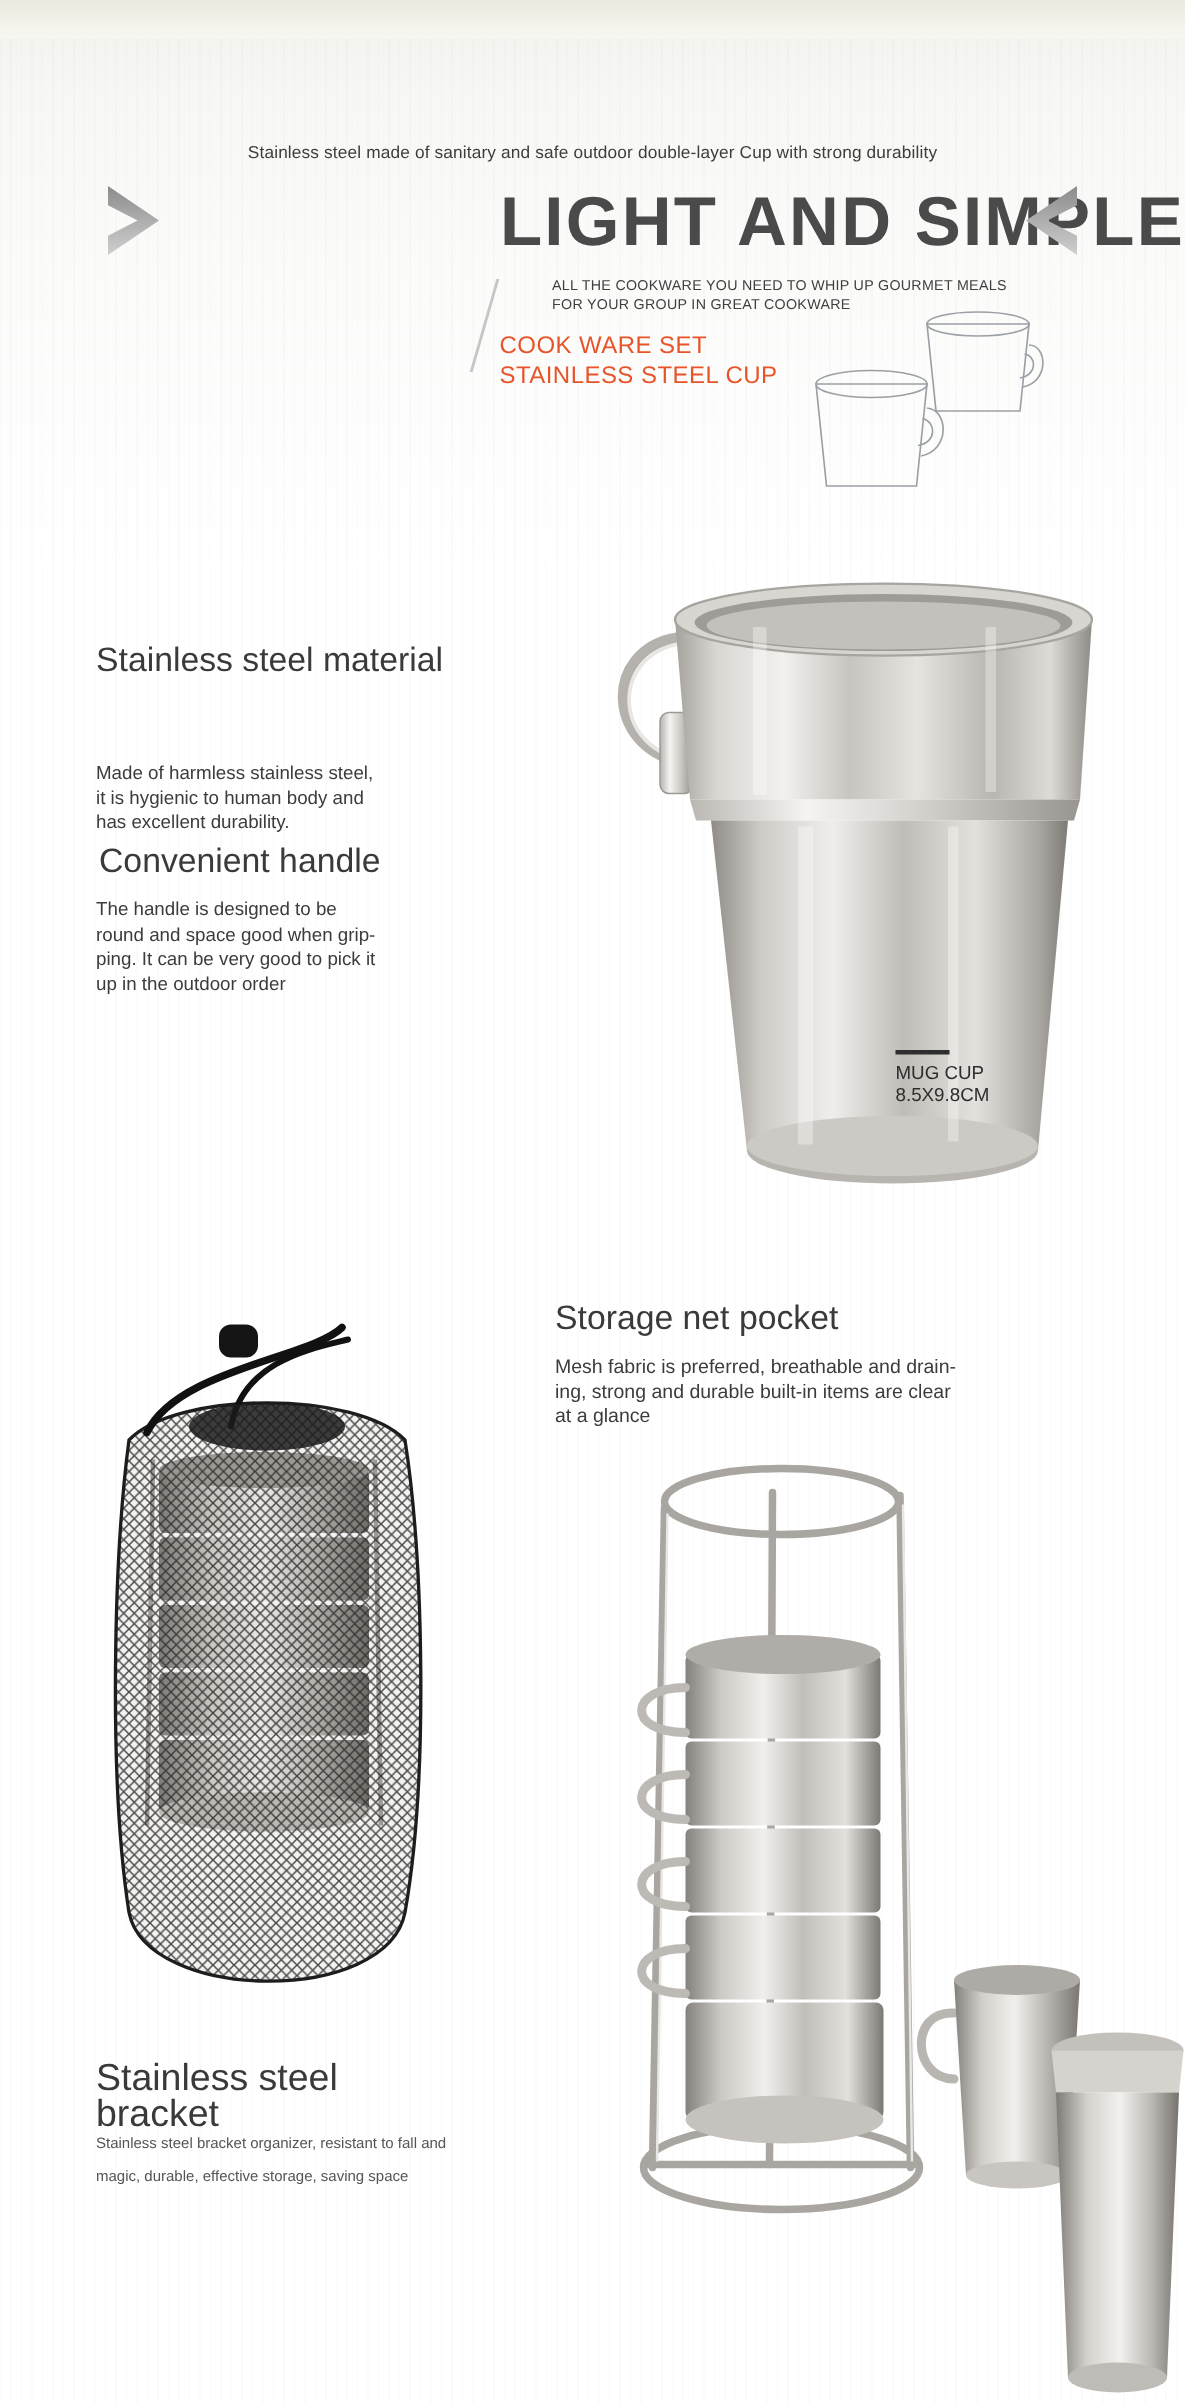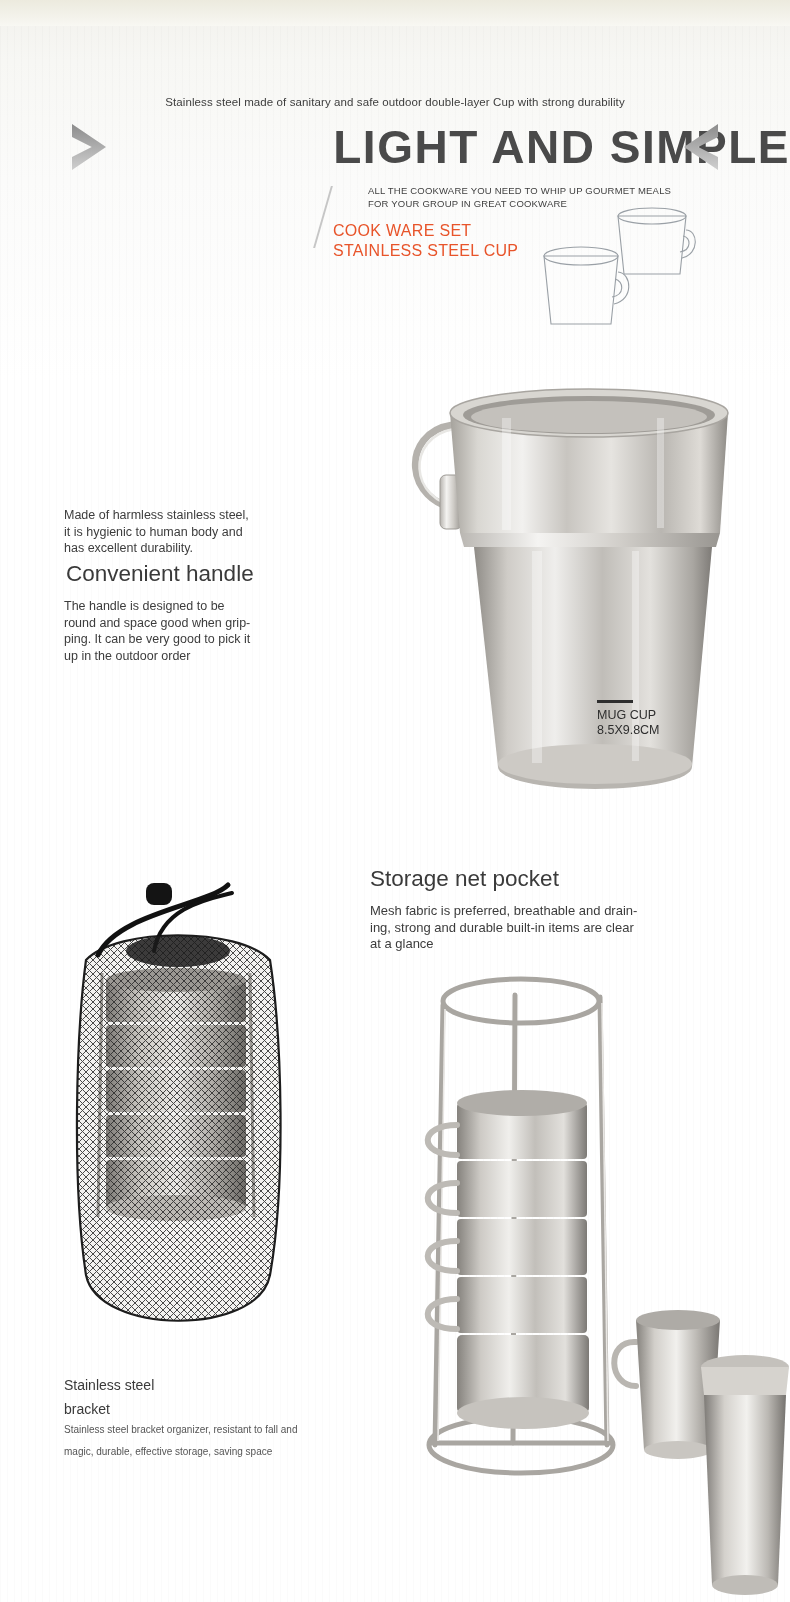--- a/index.html
+++ b/index.html
@@ -166,21 +166,21 @@
     left: 370px; top: 903px;
     width: 310px;
     font-size: 13px;
     line-height: 16.5px;
     color: #3c3c3c;
   }
   .s2-h2 {
     position: absolute;
     left: 64px; top: 1373px;
     width: 300px;
-    font-size: 14px;
+    font-size: 25px;
     line-height: 24px;
     color: #3a3a3a;
   }
   .s2-p2 {
     position: absolute;
     left: 64px; top: 1419px;
     width: 330px;
     font-size: 10px;
     line-height: 22px;
     color: #555555;
@@ -245,20 +245,21 @@
         <path d="M173 40 C181 41, 182 54, 170 56"></path>
 
         <path d="M34 60 L108 60 L101 128 L41 128 Z"></path>
         <ellipse cx="71" cy="60" rx="37" ry="9"></ellipse>
         <path d="M108 76 C122 77, 124 104, 104 108"></path>
         <path d="M105 83 C114 85, 115 99, 102 101"></path>
       </g>
     </svg>
   </div>
 
+  <div class="s1-h1">Stainless steel material</div>
   <div class="s1-p1" style="white-space:pre-line">Made of harmless stainless steel,
 it is hygienic to human body and
 has excellent durability.</div>
 
   <div class="s1-h2">Convenient handle</div>
   <div class="s1-p2" style="white-space:pre-line">The handle is designed to be
 round and space good when grip-
 ping. It can be very good to pick it
 up in the outdoor order</div>
 

